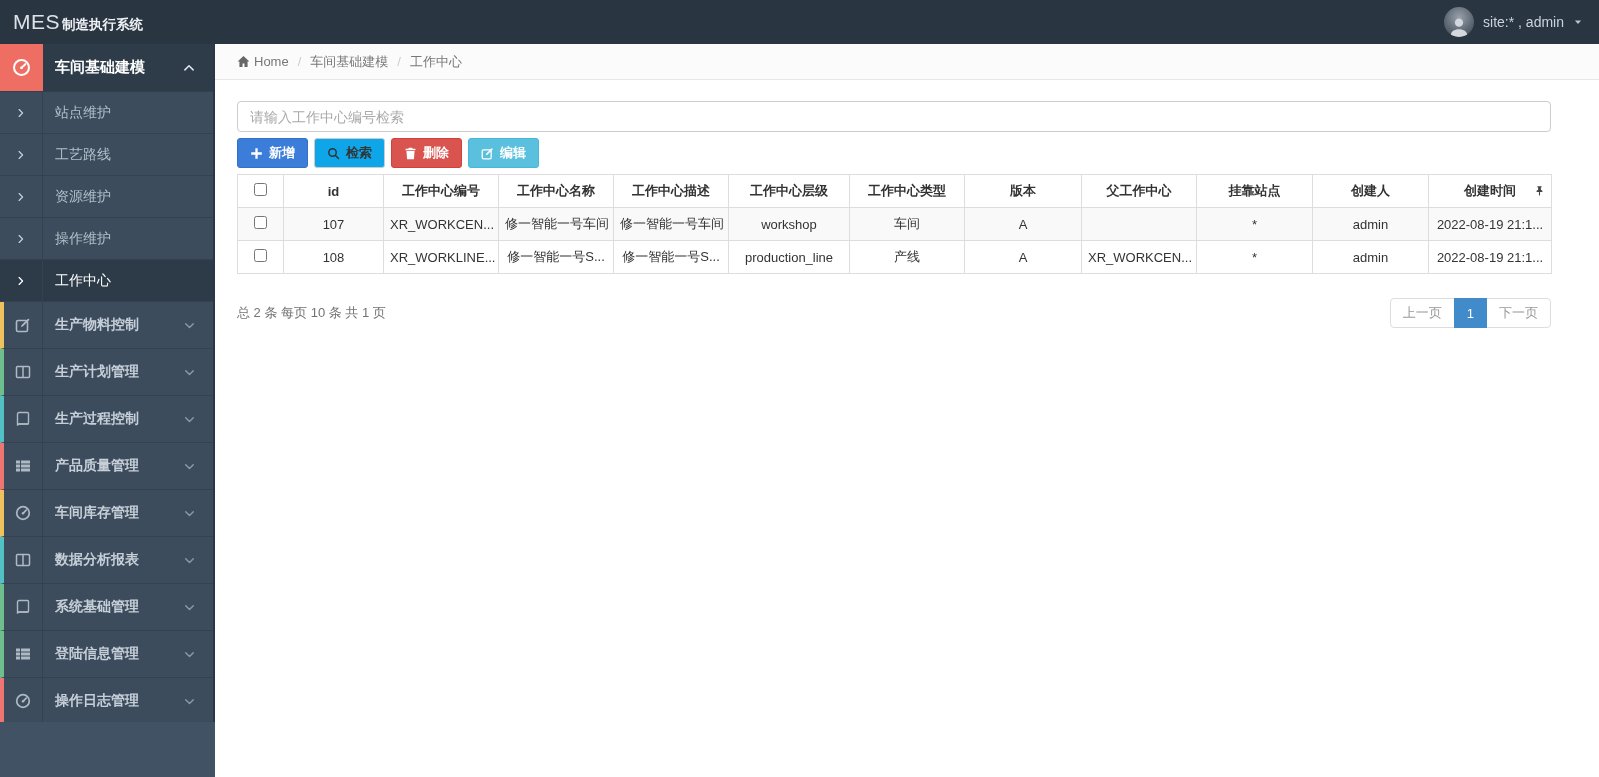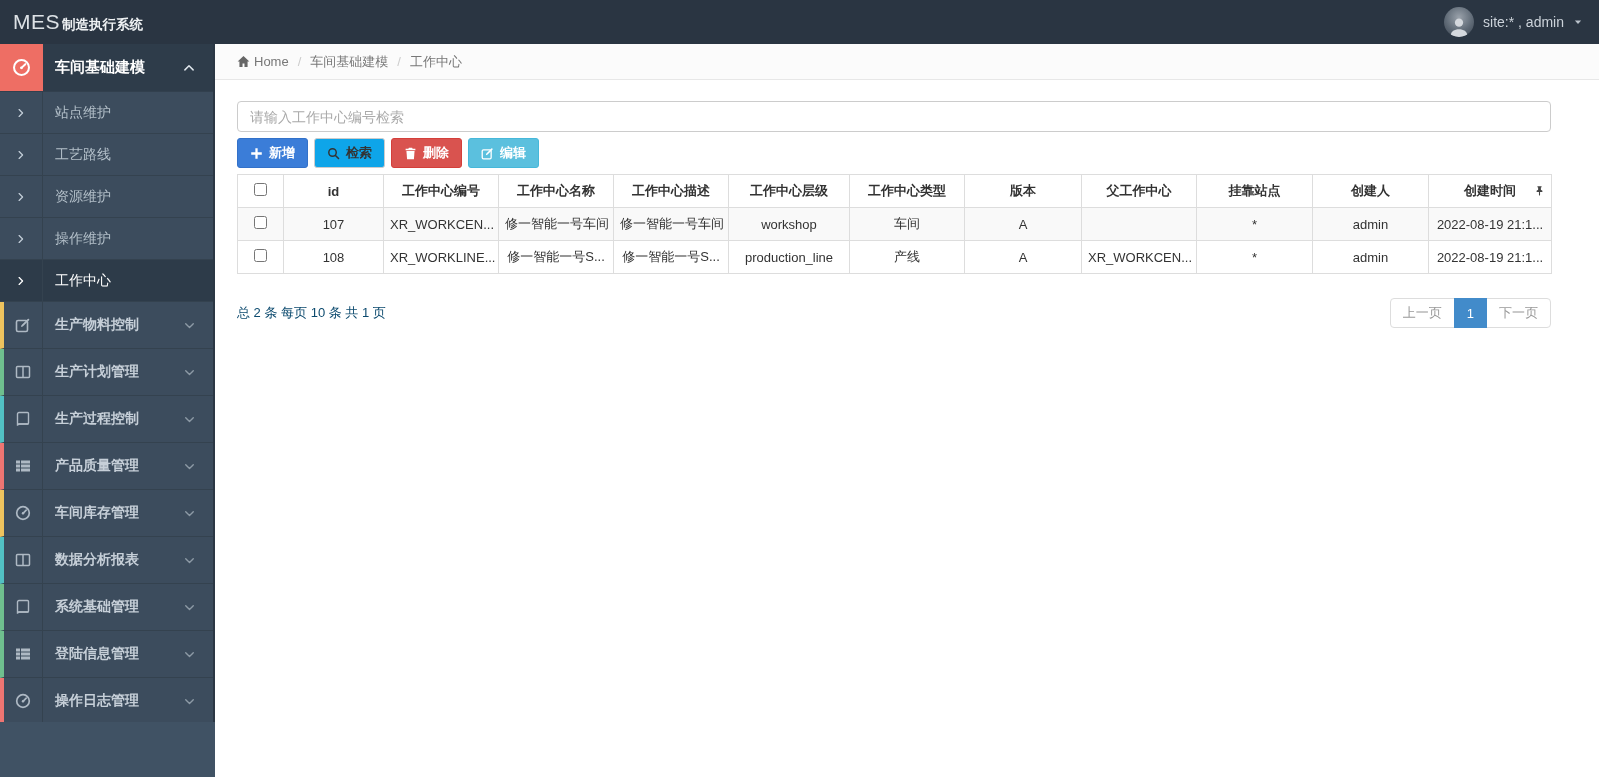--- a/index.html
+++ b/index.html
@@ -77,21 +77,21 @@
                font-size:13px; color:#333; }
   .grid th, .grid td { border:1px solid #ddd; height:33px; padding:0 6px; text-align:center;
                        overflow:hidden; white-space:nowrap; text-overflow:clip; }
   .grid th { font-weight:bold; position:relative; background:#fff; }
   .grid tbody tr:nth-child(odd) { background:#f9f9f9; }
   .grid input[type="checkbox"] { width:13px; height:13px; cursor:pointer; }
   .pin { position:absolute; right:6px; top:50%; transform:translateY(-50%);
          width:11px; height:11px; color:#444; cursor:pointer; }
 
   .pager-row { margin-top:24px; display:flex; align-items:center; justify-content:space-between; }
-  .pager-summary { color:#0c4a6e; font-size:13px; }
+  .pager-summary { color:#737373; font-size:13px; }
   .pager { display:inline-flex; }
   .page-btn { height:30px; padding:0 12px; display:flex; align-items:center; background:#fff;
               border:1px solid #ddd; color:#999; font-size:13px; cursor:pointer; margin-left:-1px; }
   .page-btn:first-child { border-radius:4px 0 0 4px; margin-left:0; }
   .page-btn:last-child { border-radius:0 4px 4px 0; }
   .page-btn.active { background:#428bca; border-color:#428bca; color:#fff; position:relative; z-index:1; }
 
   .ico { display:inline-flex; }
   .ico svg { width:100%; height:100%; display:block; }
 </style>

